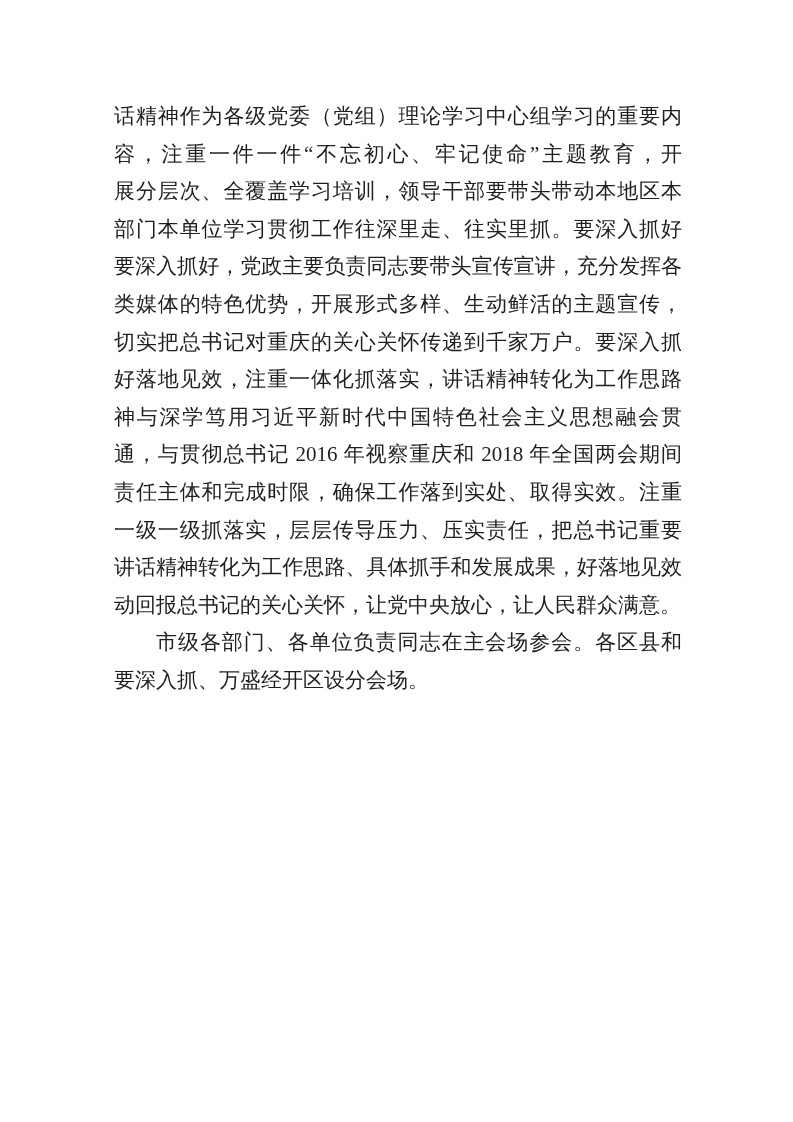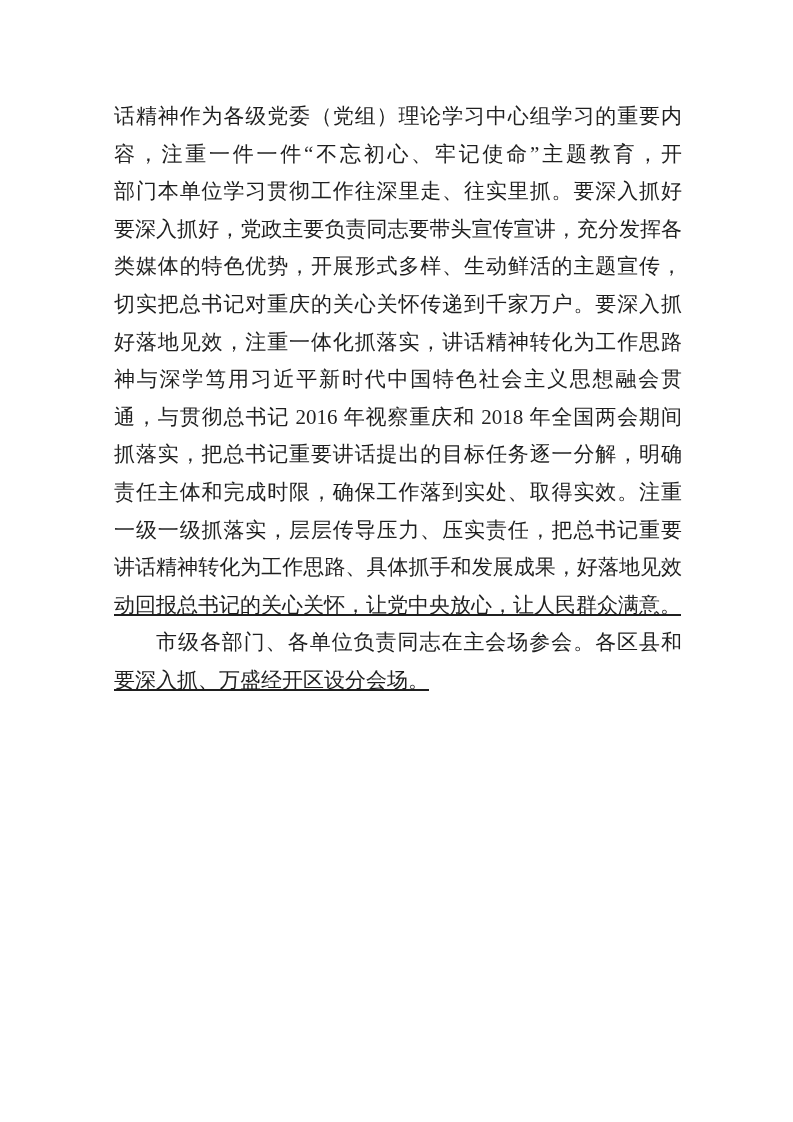--- a/index.html
+++ b/index.html
@@ -29,39 +29,38 @@
     white-space: nowrap;
     text-align: justify;
     text-align-last: justify;
     letter-spacing: 0;
   }
   .textline.indent {
     text-indent: 2em;
   }
   .textline.para-end {
     text-align-last: left;
-    text-decoration: underline;
   }
 </style>
 </head>
 <body>
 
 <div class="page">
   <div class="text-block">
     <div>
       <div class="textline">话精神作为各级党委（党组）理论学习中心组学习的重要内</div>
       <div class="textline">容，注重一件一件“不忘初心、牢记使命”主题教育，开</div>
+      <div class="textline">展分层次、全覆盖学习培训，领导干部要带头带动本地区本</div>
       <div class="textline">部门本单位学习贯彻工作往深里走、往实里抓。要深入抓好</div>
       <div class="textline">要深入抓好，党政主要负责同志要带头宣传宣讲，充分发挥各</div>
       <div class="textline">类媒体的特色优势，开展形式多样、生动鲜活的主题宣传，</div>
       <div class="textline">切实把总书记对重庆的关心关怀传递到千家万户。要深入抓</div>
       <div class="textline">好落地见效，注重一体化抓落实，讲话精神转化为工作思路</div>
       <div class="textline">神与深学笃用习近平新时代中国特色社会主义思想融会贯</div>
       <div class="textline">通，与贯彻总书记 2016 年视察重庆和 2018 年全国两会期间</div>
-      <div class="textline">抓落实，把总书记重要讲话提出的目标任务逐一分解，明确</div>
       <div class="textline">责任主体和完成时限，确保工作落到实处、取得实效。注重</div>
       <div class="textline">一级一级抓落实，层层传导压力、压实责任，把总书记重要</div>
       <div class="textline">讲话精神转化为工作思路、具体抓手和发展成果，好落地见效</div>
       <div class="textline para-end">动回报总书记的关心关怀，让党中央放心，让人民群众满意。</div>
     </div>
     <div>
       <div class="textline indent">市级各部门、各单位负责同志在主会场参会。各区县和</div>
       <div class="textline para-end">要深入抓、万盛经开区设分会场。</div>
     </div>
   </div>

